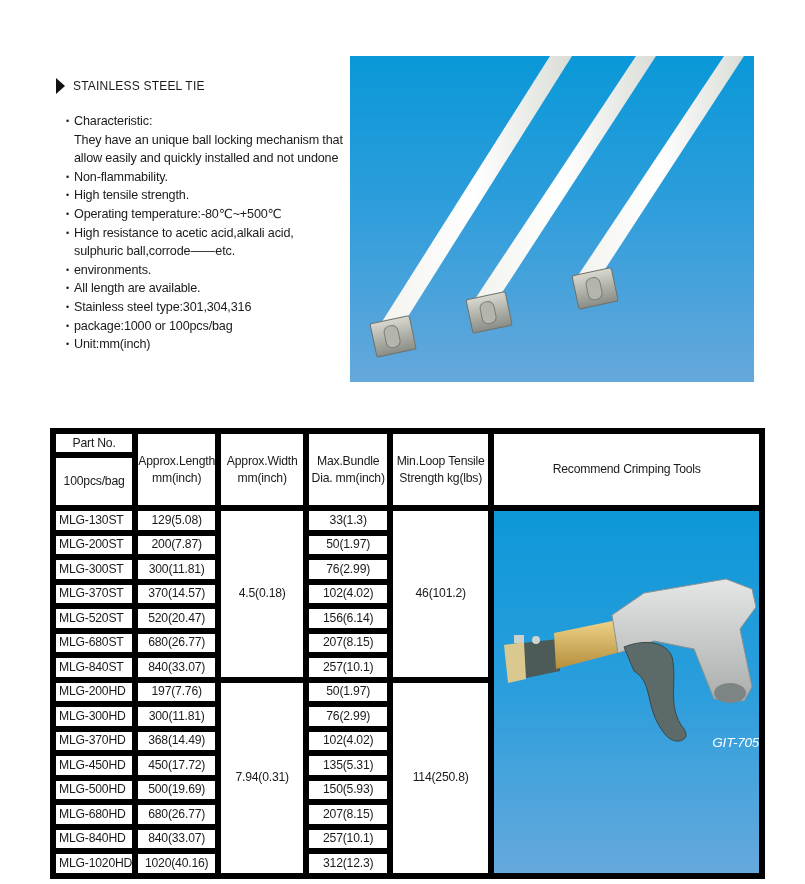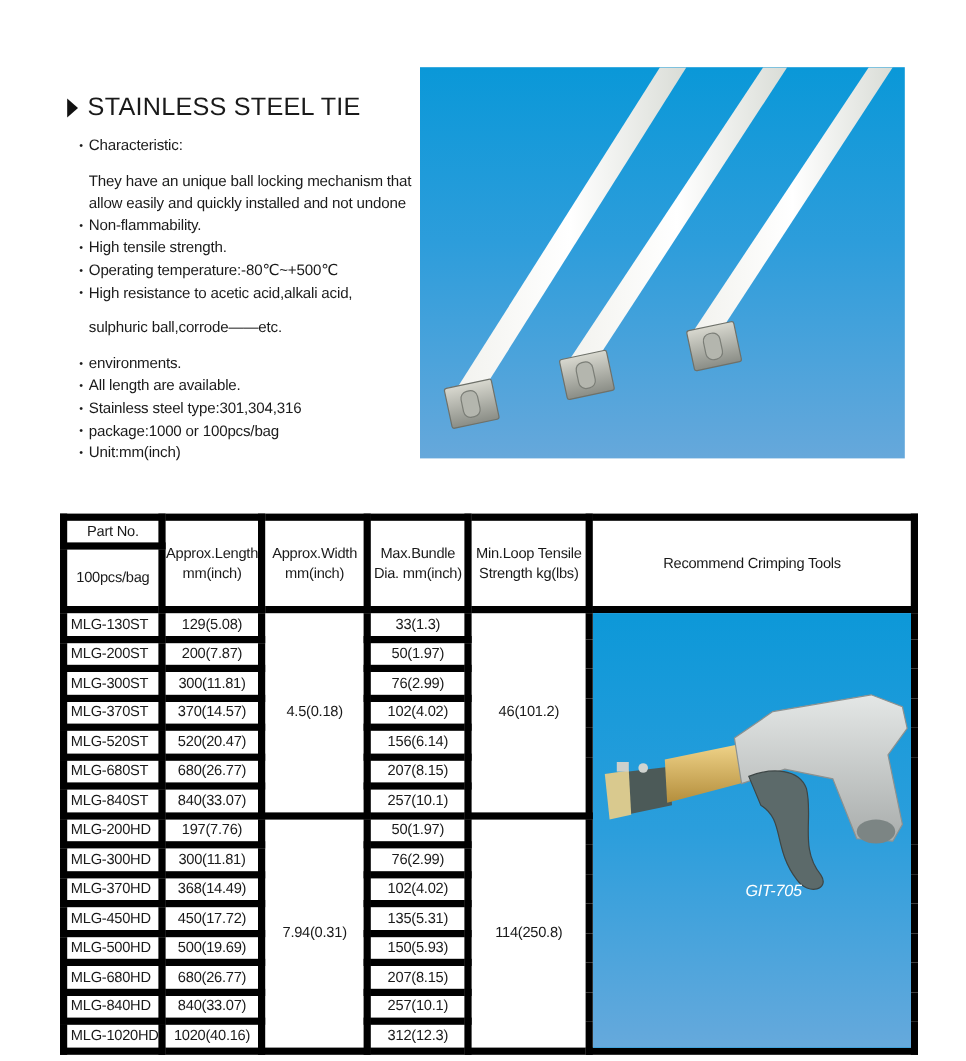--- a/index.html
+++ b/index.html
@@ -1,49 +1,49 @@
 <!DOCTYPE html>
 <html><head>
 <meta charset="utf-8">
 <style>
   html, body { margin: 0; padding: 0; background: #ffffff; }
   body { width: 805px; height: 884px; position: relative; overflow: hidden;
          font-family: "Liberation Sans", "DejaVu Sans", sans-serif; color: #1a1a1a; }
 
   
-  .title { position: absolute; left: 56px; top: 78px; font-size: 21px; letter-spacing: 0.2px;
+  .title { position: absolute; left: 56px; top: 78px; font-size: 12px; letter-spacing: 0.2px;
            display: flex; align-items: center; gap: 8px; }
   .title .tri { width: 0; height: 0; border-top: 8px solid transparent; border-bottom: 8px solid transparent;
                 border-left: 9px solid #111; }
   .bullets { position: absolute; left: 67px; top: 112px; width: 292px; margin: 0; padding: 0;
              list-style: none; font-size: 12.6px; line-height: 18.6px; letter-spacing: -0.15px; }
   .bullets li { position: relative; padding-left: 7px; }
   .bullets li::before { content: "\2022"; position: absolute; left: -1px; top: 0; font-size: 9px; }
-  .bullets .cont { display: block; margin-top: 11px; }
+  .bullets .cont { display: block; }
 
   
   .photo { position: absolute; left: 350px; top: 56px; width: 404px; height: 326px;
            background: linear-gradient(to bottom, #0a98d8 0%, #2d9ddb 45%, #66a8db 100%); overflow: hidden; }
   .photo svg { position: absolute; left: 0; top: 0; }
 
   
   .tbl { position: absolute; left: 50px; top: 428px; border-collapse: collapse; table-layout: fixed;
          font-size: 12.2px; letter-spacing: -0.2px; }
   .tbl td { border: 6px solid #000000; padding: 0; text-align: center; vertical-align: middle;
             line-height: 15px; white-space: nowrap; overflow: hidden; }
   .tbl td.part { text-align: left; padding-left: 3px; margin-left: 48px; }
   .tbl tr.hdr1 td { height: 18px; }
   .tbl tr.hdr2 td { height: 47px; text-align: center; }
   .tbl tr.row td { height: 18.5px; }
   .tbl td.hdr-wrap { white-space: normal; line-height: 17px; }
   .tool-cell { position: relative; padding: 0 !important;
                background: linear-gradient(to bottom, #0d98d8 0%, #2b9edc 50%, #66a9dc 100%); }
   .tool-cell svg { position: absolute; left: 0; top: 0; }
-  .tool-label { position: absolute; left: 0; width: 100%; top: 224px; text-align: center;
-                color: #ffffff; font-style: italic; font-size: 13.5px; padding-left: 18px; }
+  .tool-label { position: absolute; left: 0; width: 100%; top: 224px; text-align: right;
+                color: #ffffff; font-style: italic; font-size: 13.5px; }
 </style>
 </head>
 <body>
 
 <div class="title">
   <span class="tri"></span>
   <span>STAINLESS STEEL TIE</span>
 </div>
 
 <ul class="bullets">

